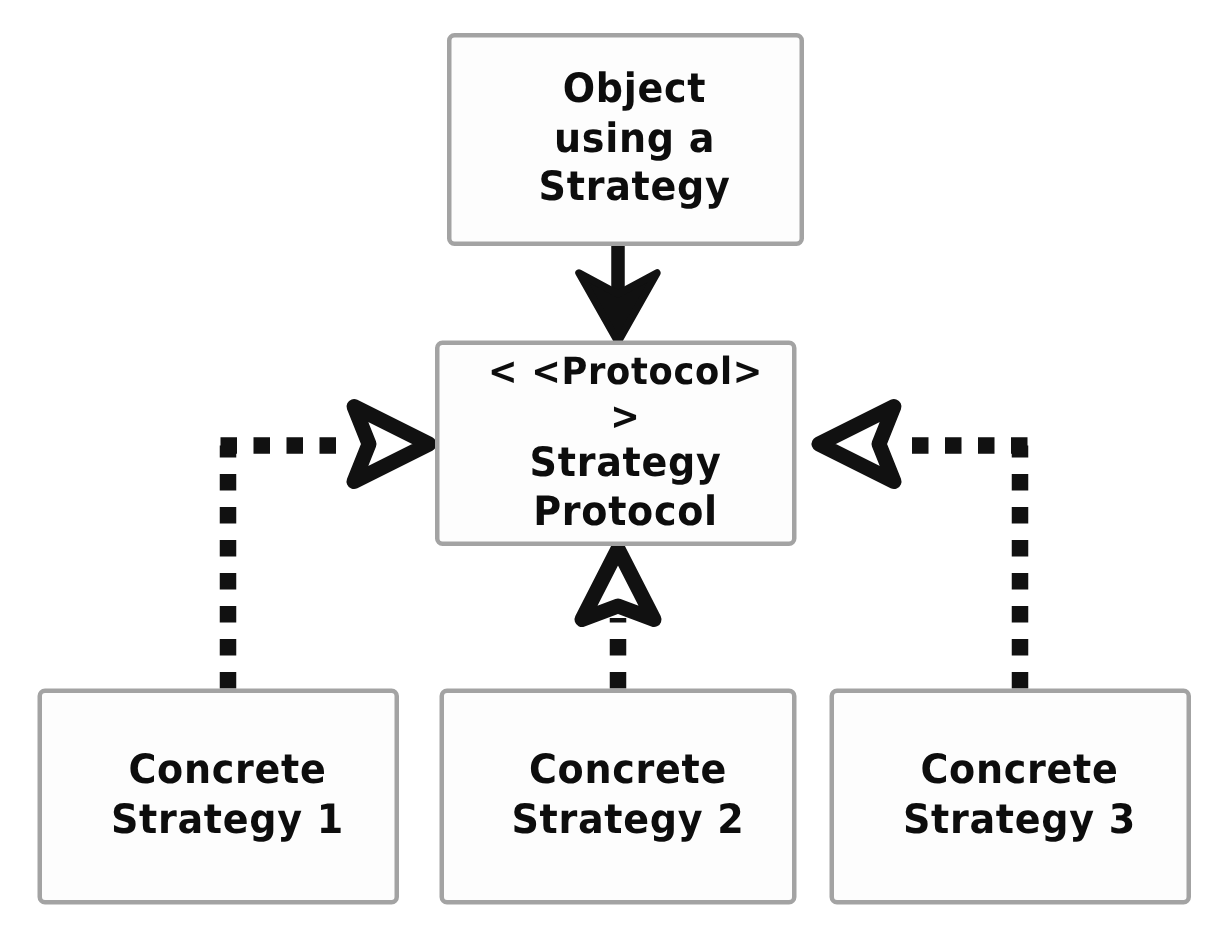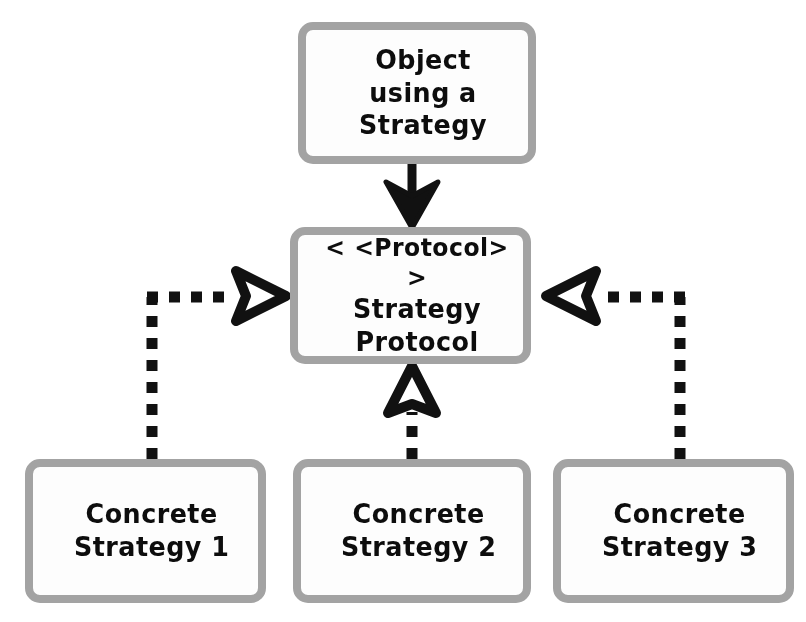--- a/index.html
+++ b/index.html
@@ -13,22 +13,22 @@
     width: 806px;
     height: 622px;
     background: #ffffff;
     overflow: hidden;
     font-family: "DejaVu Sans", sans-serif;
   }
   .node {
     position: absolute;
     box-sizing: border-box;
     background: #fdfdfd;
-    border: 8px solid #a3a3a3;
-    border-radius: 15px;
+    border: 3px solid #a3a3a3;
+    border-radius: 5px;
     display: flex;
     align-items: center;
     justify-content: center;
     text-align: center;
     padding-left: 13px;
   }
   .node-label {
     font-family: "DejaVu Sans", sans-serif;
     font-size: 27px;
     font-weight: 700;

